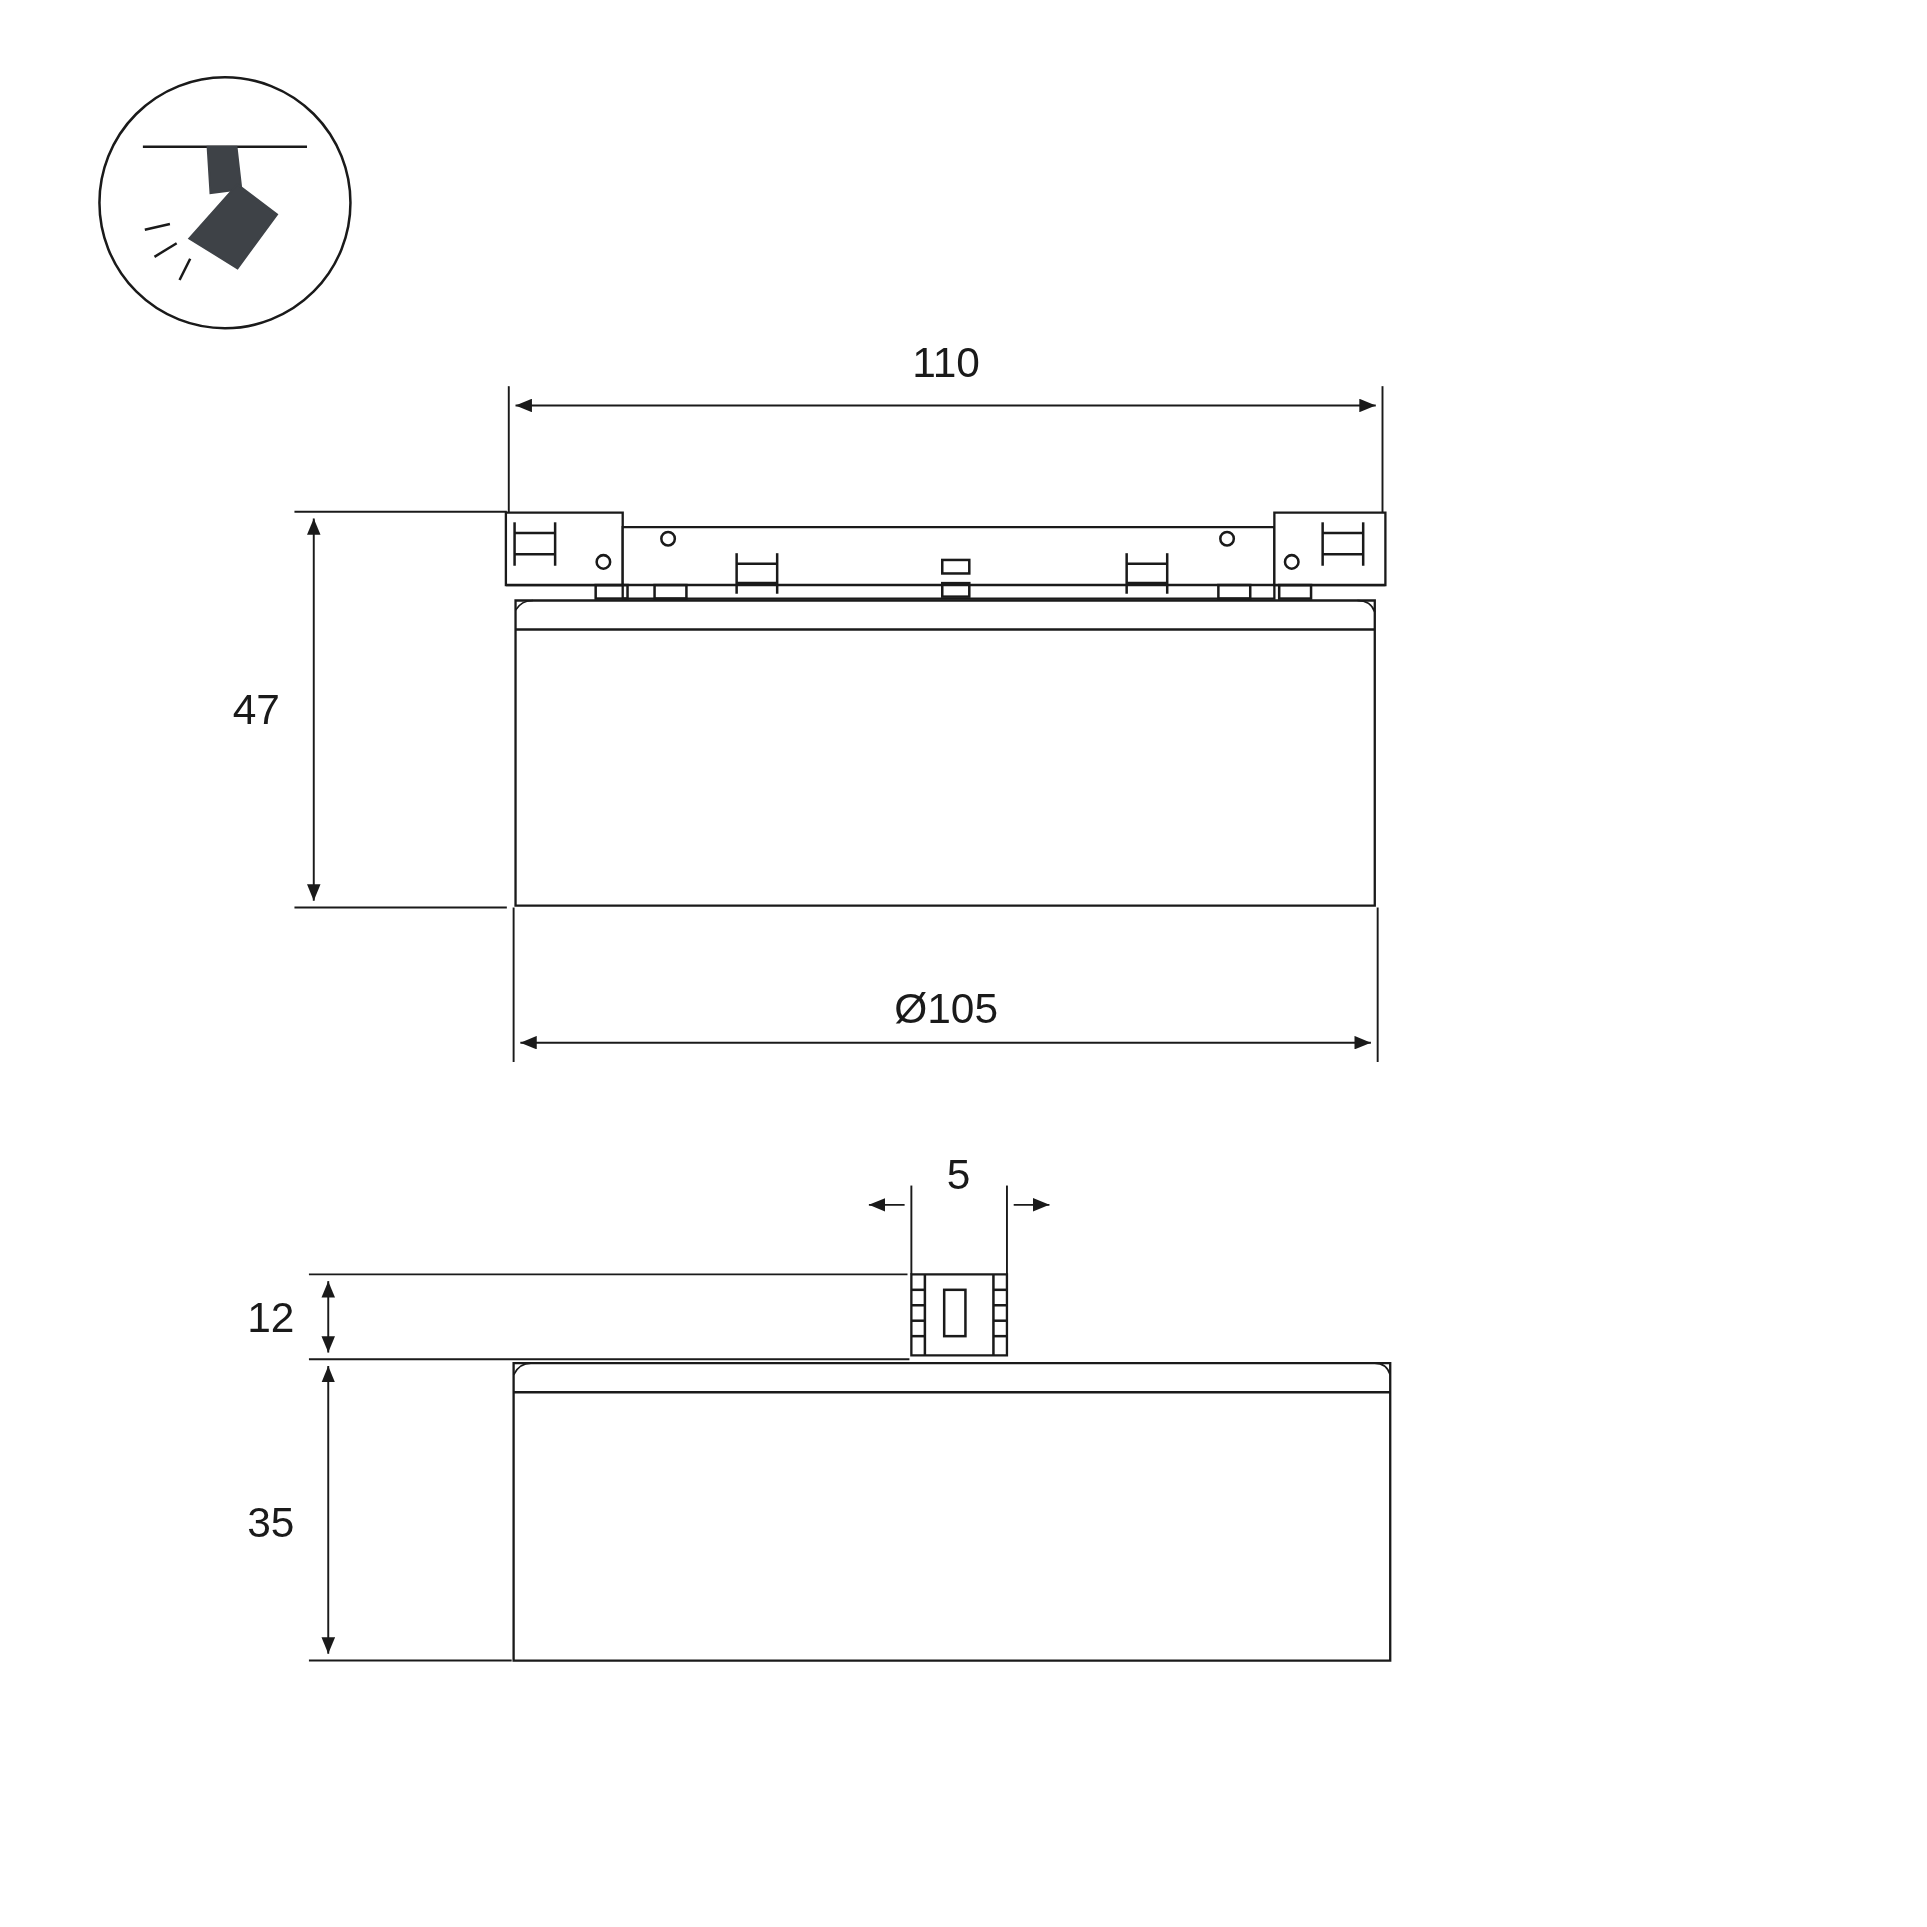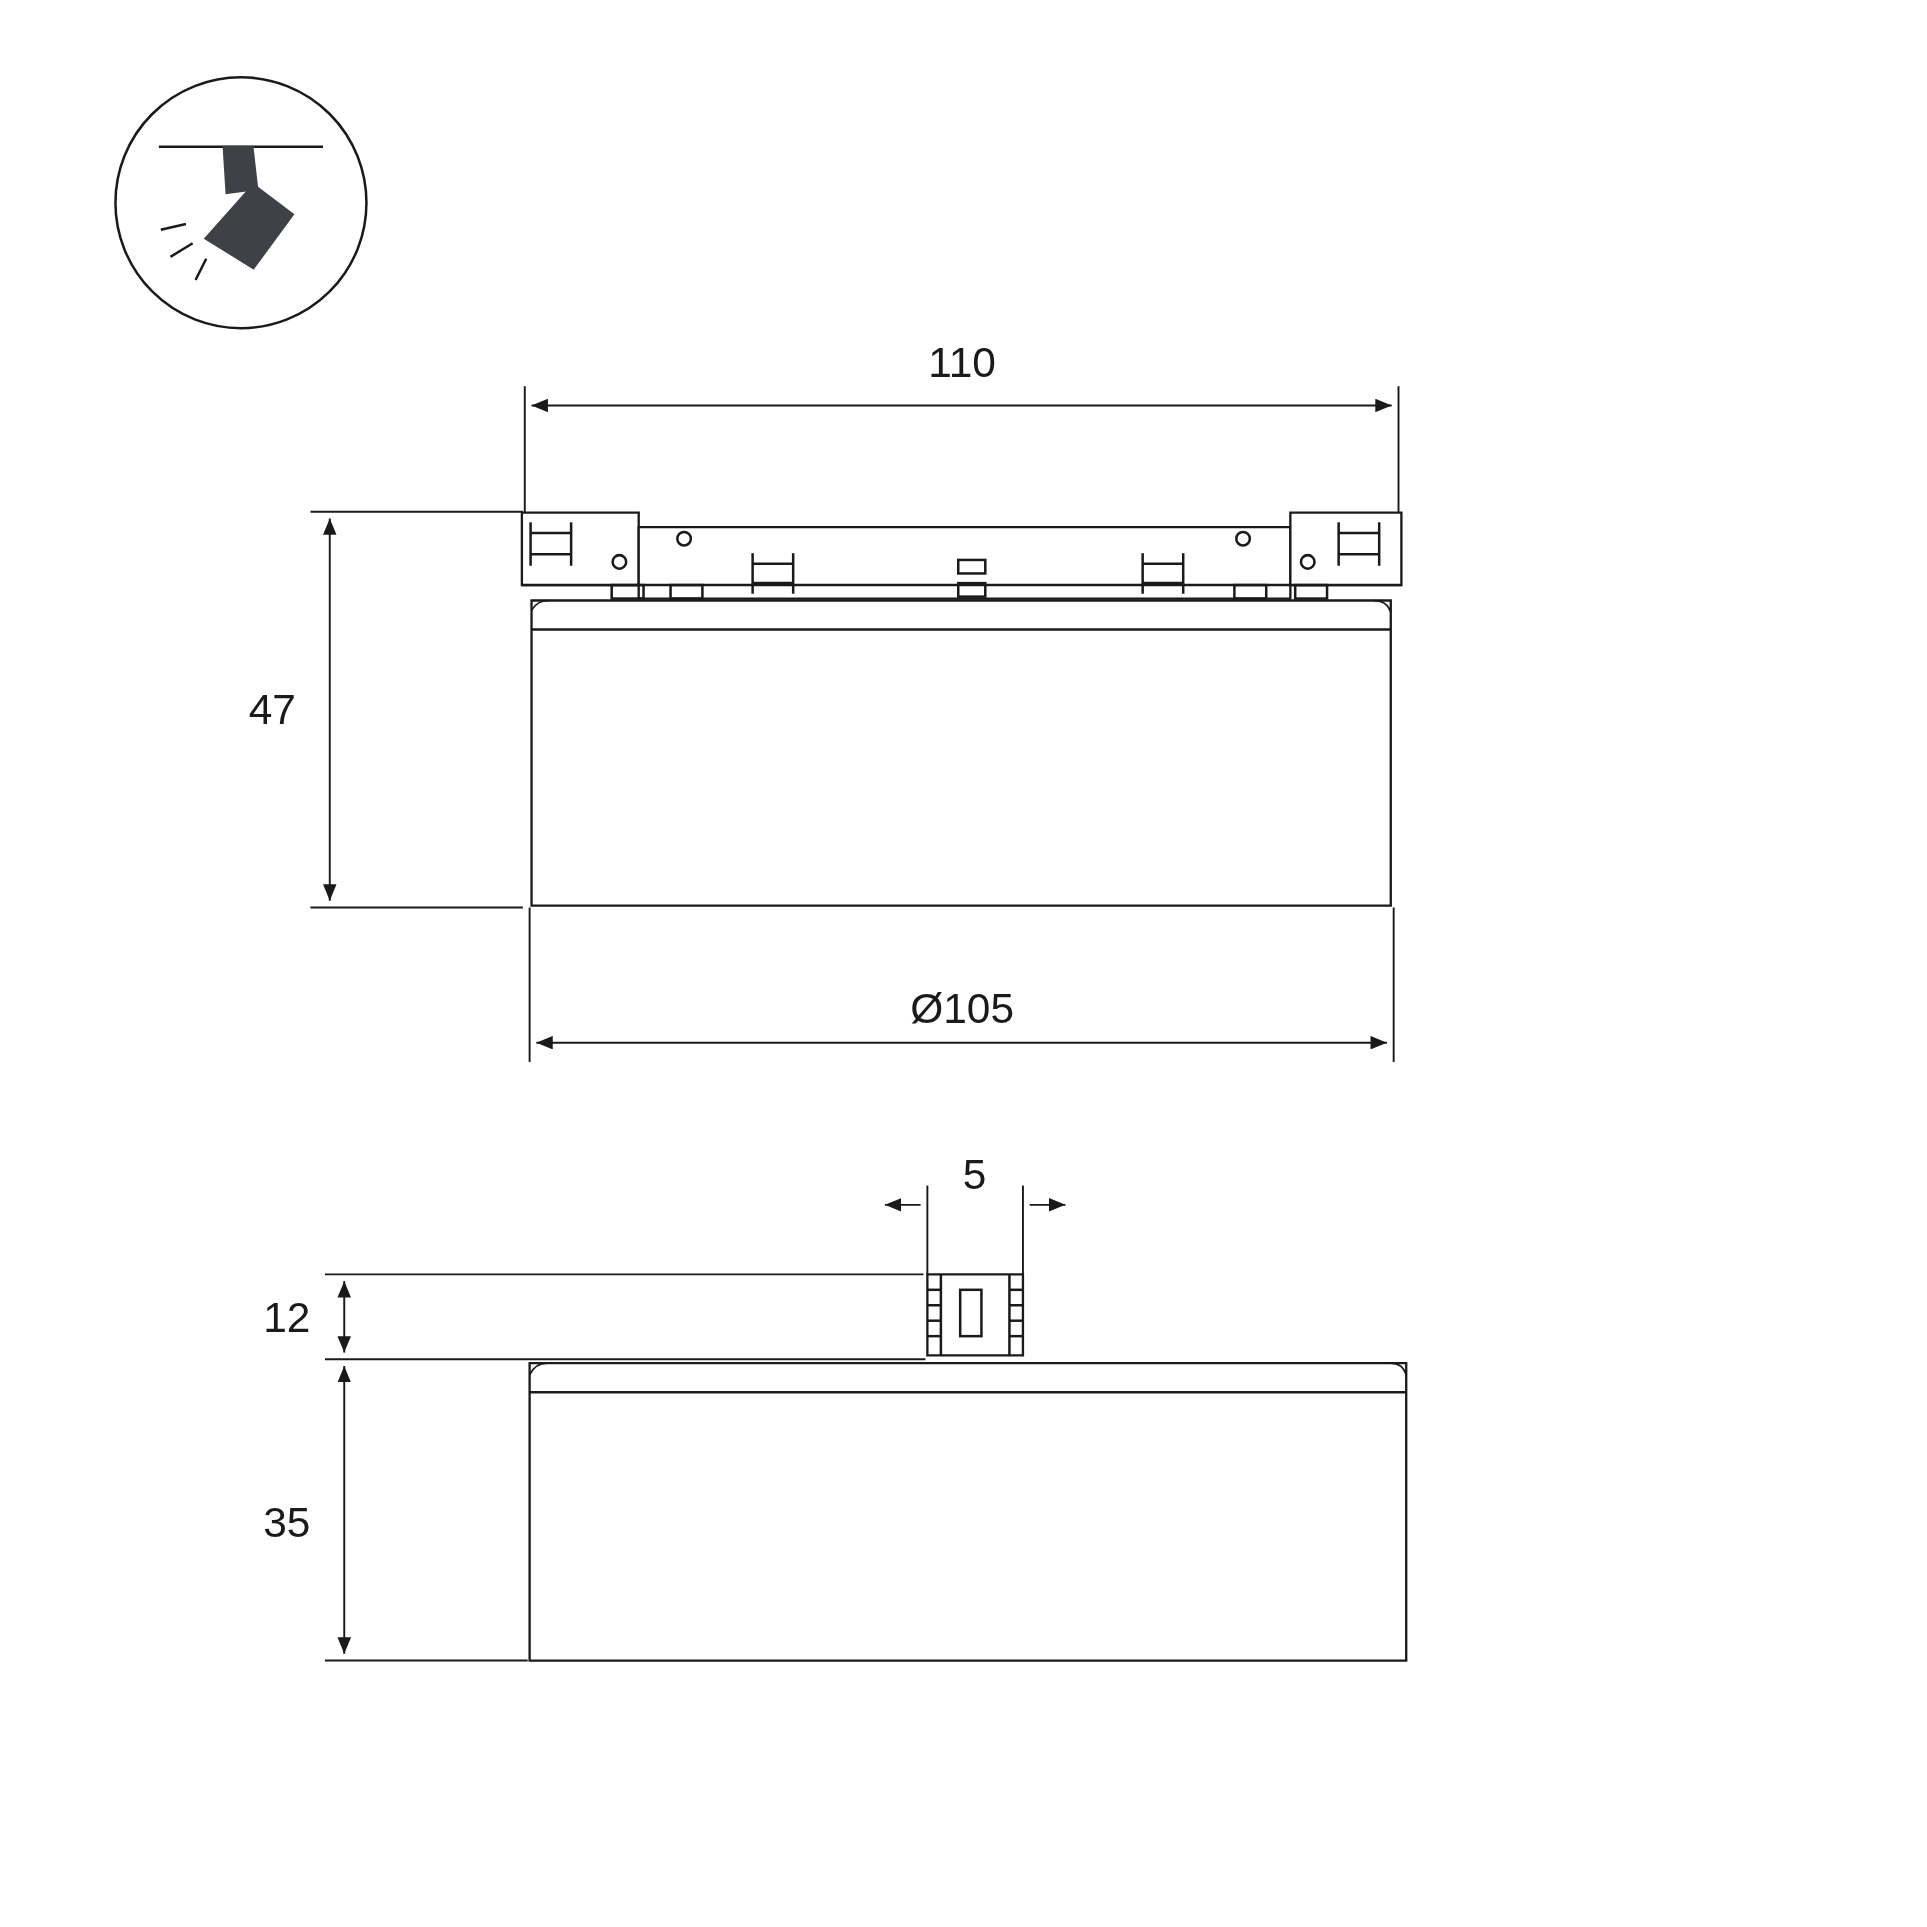--- a/index.html
+++ b/index.html
@@ -10,21 +10,21 @@
   body {
     width: 1927px;
     height: 1927px;
     font-family: "Liberation Sans", sans-serif;
     color: #1a1a1a;
     position: relative;
     overflow: hidden;
   }
   #root {
     position: absolute;
-    left: 16px; top: 0;
+    left: 0; top: 0;
     width: 1543px;
     height: 1927px;
     padding-left: 16px;
   }
   svg.drawing {
     position: absolute;
     left: 0; top: 0;
     width: 1927px;
     height: 1927px;
   }

